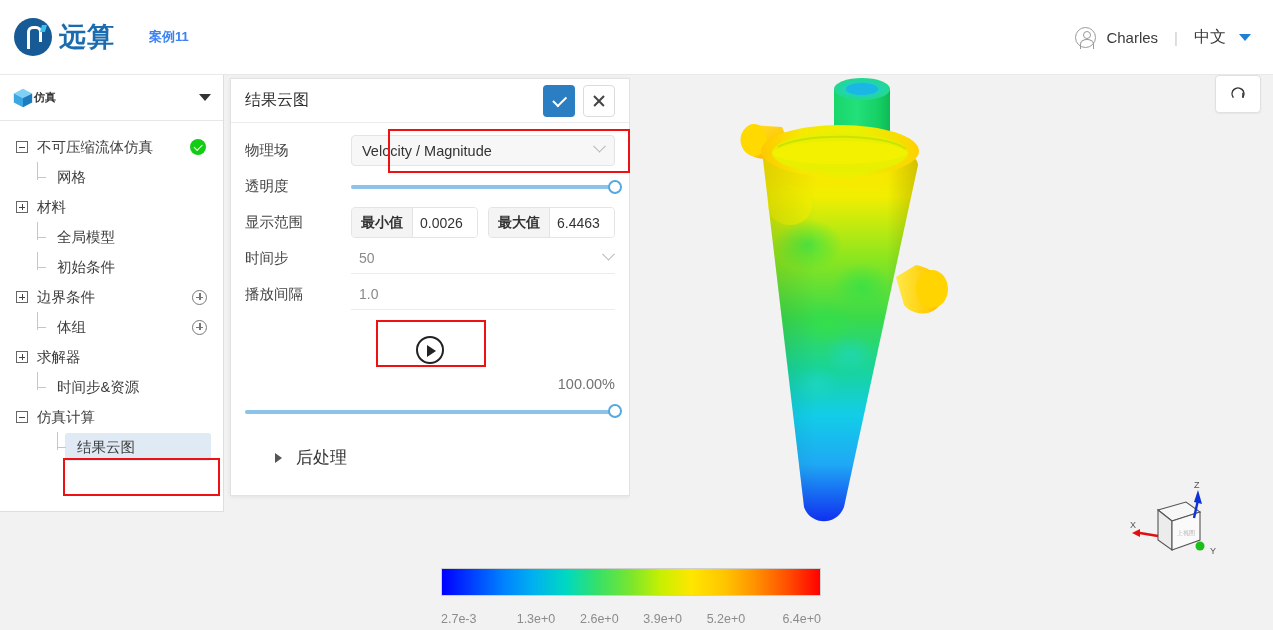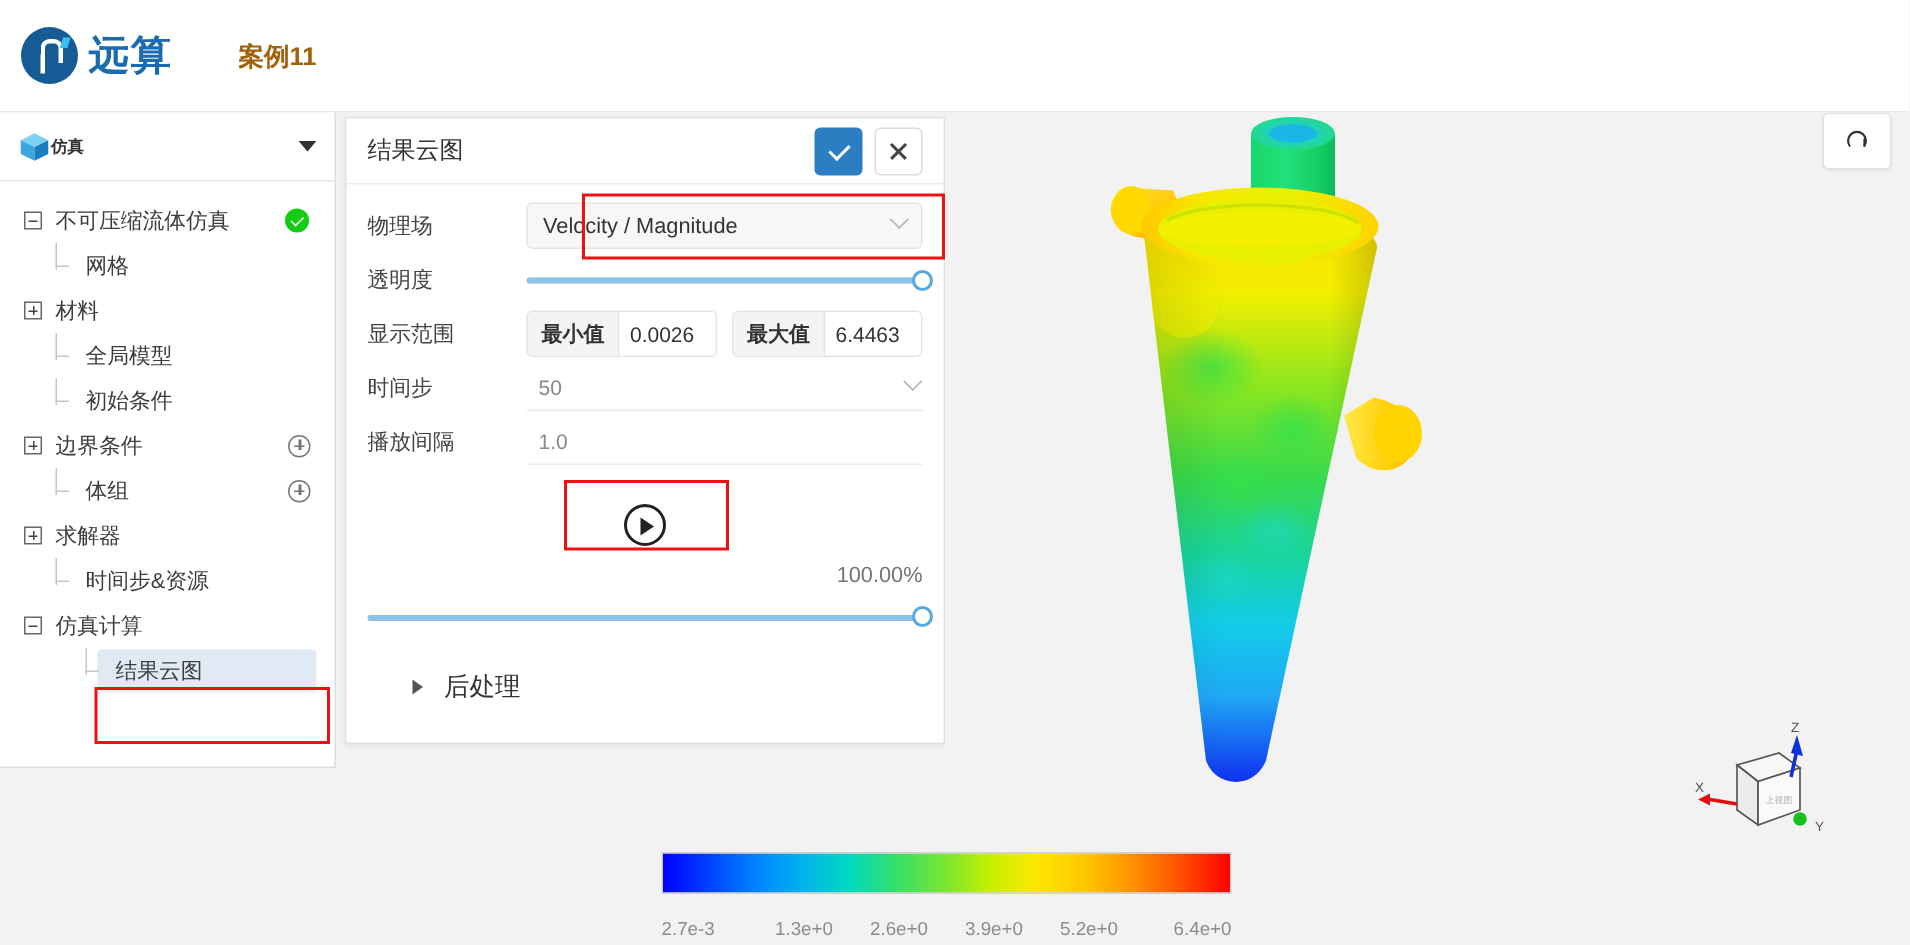--- a/index.html
+++ b/index.html
@@ -33,21 +33,21 @@
   }
   .logo-dot {
     position: absolute; right: 6px; top: 7px; width: 5px; height: 7px;
     background: #39c0f0; transform: skewX(-16deg);
   }
   .logo-text {
     font-size: 27px; color: #1b6bb0; font-weight: bold;
     margin-left: 7px; letter-spacing: 1px;
   }
   .case-title {
-    font-size: 17px; color: #a16207; font-weight: bold; margin-left: 44px;
+    font-size: 13px; color: #3b82f6; font-weight: bold; margin-left: 34px;
   }
   .header-right {
     margin-left: auto; margin-right: 22px;
     display: flex; align-items: center; gap: 0px;
   }
   .avatar-icon {
     width: 21px; height: 21px; border-radius: 50%;
     border: 1.4px solid #9a9a9a; position: relative; flex: none;
   }
   .avatar-icon::before {
@@ -307,20 +307,27 @@
 
   <div class="header">
     <div class="logo-wrap">
       <div class="logo-mark">
         <div class="logo-dot"></div>
       </div>
       <div class="logo-text">远算</div>
     </div>
     <div class="case-title">案例11</div>
 
+    <div class="header-right">
+      <div class="avatar-icon"></div>
+      <div class="user-name">Charles</div>
+      <div class="hdr-sep">|</div>
+      <div class="lang-text">中文</div>
+      <div class="lang-caret"></div>
+    </div>
   </div>
 
   <div class="sidebar">
     <div class="sb-head">
       <svg class="cube-icon" viewBox="0 0 24 24">
         <polygon points="12,2 22,7 12,12 2,7" fill="#7fd0f5"></polygon>
         <polygon points="2,7 12,12 12,22 2,17" fill="#3aa7e0"></polygon>
         <polygon points="22,7 12,12 12,22 22,17" fill="#1b7cc0"></polygon>
       </svg>
       <div class="sb-head-label">仿真</div>

